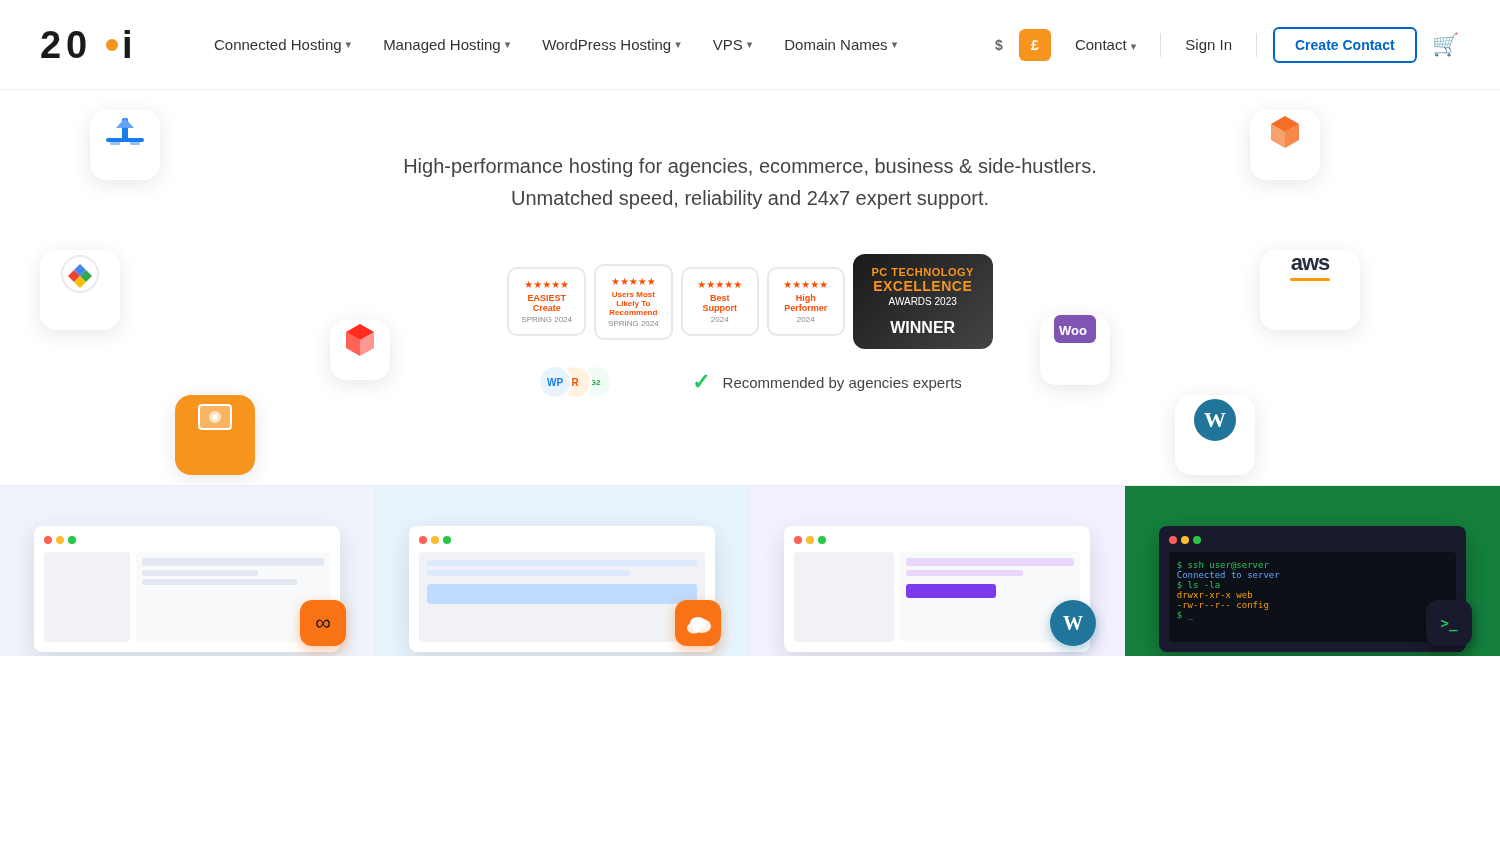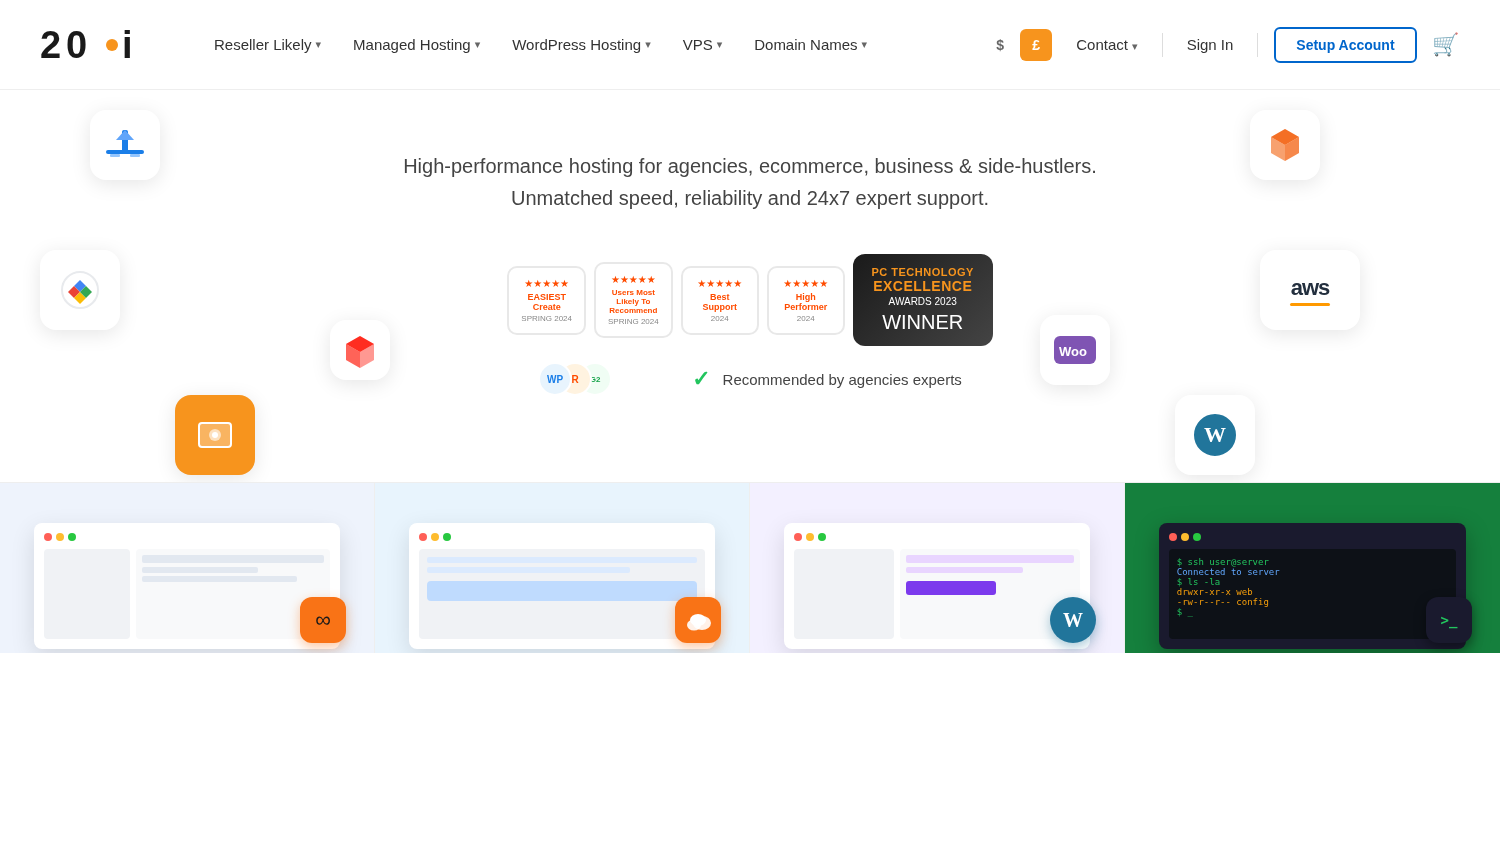--- a/index.html
+++ b/index.html
@@ -47,21 +47,21 @@
     .hero p { font-size: 20px; color: #444; line-height: 1.6; margin-bottom: 40px; }
     .view-plans-btn {
       background: #1a7ee8; color: #fff; border: none;
       padding: 18px 50px; border-radius: 50px; font-size: 18px; font-weight: 700;
       cursor: pointer; letter-spacing: 0.5px;
     }
 
     
     .float-icon {
       position: absolute; background: #fff;
-      border-radius: 16px; display: flex; align-items: center; justify-content: center;
+      border-radius: 16px; display: flex; justify-content: center;
       box-shadow: 0 4px 20px rgba(0,0,0,0.1);
     }
     .fi-windmill { width: 70px; height: 70px; left: 90px; top: 20px; }
     .fi-gcp { width: 80px; height: 80px; left: 40px; top: 160px; }
     .fi-laravel { width: 60px; height: 60px; left: 330px; top: 230px; }
     .fi-photo { width: 80px; height: 80px; left: 175px; top: 305px; }
     .fi-magento { width: 70px; height: 70px; right: 180px; top: 20px; }
     .fi-aws { width: 100px; height: 80px; right: 140px; top: 160px; }
     .fi-woo { width: 70px; height: 70px; right: 390px; top: 225px; }
     .fi-wp { width: 80px; height: 80px; right: 245px; top: 305px; }
@@ -102,21 +102,21 @@
     <div class="logo">
       <svg width="130" height="50" viewBox="0 0 130 50">
         <text x="0" y="38" font-size="38" font-weight="900" fill="#1a1a1a" font-family="Arial">2</text>
         <text x="26" y="38" font-size="38" font-weight="900" fill="#1a1a1a" font-family="Arial">0</text>
         <circle cx="72" cy="25" r="6" fill="#f7941d"></circle>
         <text x="82" y="38" font-size="38" font-weight="900" fill="#1a1a1a" font-family="Arial">i</text>
       </svg>
     </div>
     <div class="nav-links">
       <div class="nav-item">
-        <span>Reseller Likely</span>
+        <span>Connected Hosting</span>
         <span class="chevron">▾</span>
       </div>
       <div class="nav-item">
         <span>Managed Hosting</span>
         <span class="chevron">▾</span>
       </div>
       <div class="nav-item">
         <span>WordPress Hosting</span>
         <span class="chevron">▾</span>
       </div>
@@ -135,21 +135,21 @@
       <button class="currency-btn usd">$</button>
       <button class="currency-btn gbp">£</button>
     </div>
     <span class="nav-link">
       <span>Contact</span>
       <span class="chevron"> ▾</span>
     </span>
     <div class="nav-divider"></div>
     <span class="nav-link">Sign In</span>
     <div class="nav-divider"></div>
-    <button class="create-btn">Setup Account</button>
+    <button class="create-btn">Create Contact</button>
     <span class="cart-icon">🛒</span>
   </div>
 </nav>
 
 <section class="hero">
 
   
   <div class="float-icon fi-windmill">
     <svg width="46" height="46" viewBox="0 0 46 46">
       <rect x="4" y="28" width="38" height="4" rx="2" fill="#1a7ee8"></rect>
@@ -254,21 +254,21 @@
       <div style="display:flex;justify-content:center;color:#ff4c00;font-size:10px;margin-bottom:3px;">★★★★★</div>
       <div style="font-size:9px;font-weight:700;color:#ff4c00;">High</div>
       <div style="font-size:9px;font-weight:700;color:#ff4c00;">Performer</div>
       <div style="font-size:8px;color:#888;margin-top:2px;">2024</div>
     </div>
 
     <div style="background:linear-gradient(135deg,#1a1a1a,#444);color:#fff;padding:12px 18px;border-radius:12px;text-align:center;min-width:140px;">
       <div style="font-size:11px;color:#f7941d;font-weight:800;letter-spacing:0.5px;">PC TECHNOLOGY</div>
       <div style="font-size:14px;font-weight:900;color:#f7941d;letter-spacing:0.5px;">EXCELLENCE</div>
       <div style="font-size:10px;color:#fff;margin:2px 0;">AWARDS 2023</div>
-      <div style="font-size:20px;font-weight:400;color:#fff;margin-top:4px;">WINNER</div>
+      <div style="font-size:16px;font-weight:700;color:#fff;margin-top:12px;">WINNER</div>
     </div>
   </div>
 
   
   <div class="recommended-row">
     <div style="display:flex;align-items:center;position:relative;width:90px;">
       <div style="width:34px;height:34px;border-radius:50%;background:#e8f4fd;border:2px solid #fff;display:flex;align-items:center;justify-content:center;font-size:10px;font-weight:800;color:#1a7ee8;z-index:3;position:absolute;left:0;">WP</div>
       <div style="width:34px;height:34px;border-radius:50%;background:#fff3e0;border:2px solid #fff;display:flex;align-items:center;justify-content:center;font-size:10px;font-weight:800;color:#ff4c00;z-index:2;position:absolute;left:20px;">R</div>
       <div style="width:34px;height:34px;border-radius:50%;background:#f0fdf4;border:2px solid #fff;display:flex;align-items:center;justify-content:center;font-size:8px;font-weight:800;color:#16a34a;z-index:1;position:absolute;left:40px;">G2</div>
     </div>

